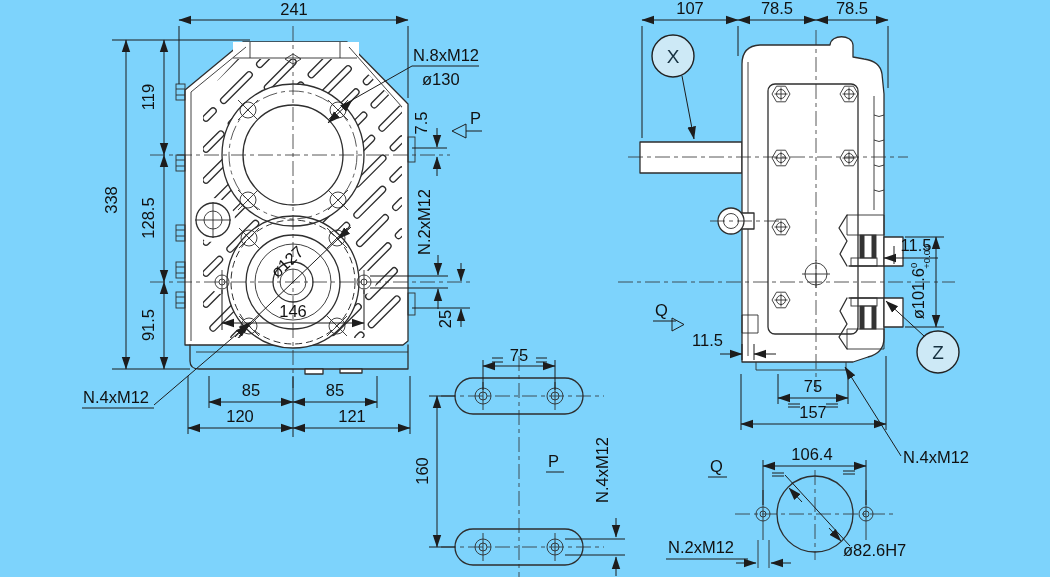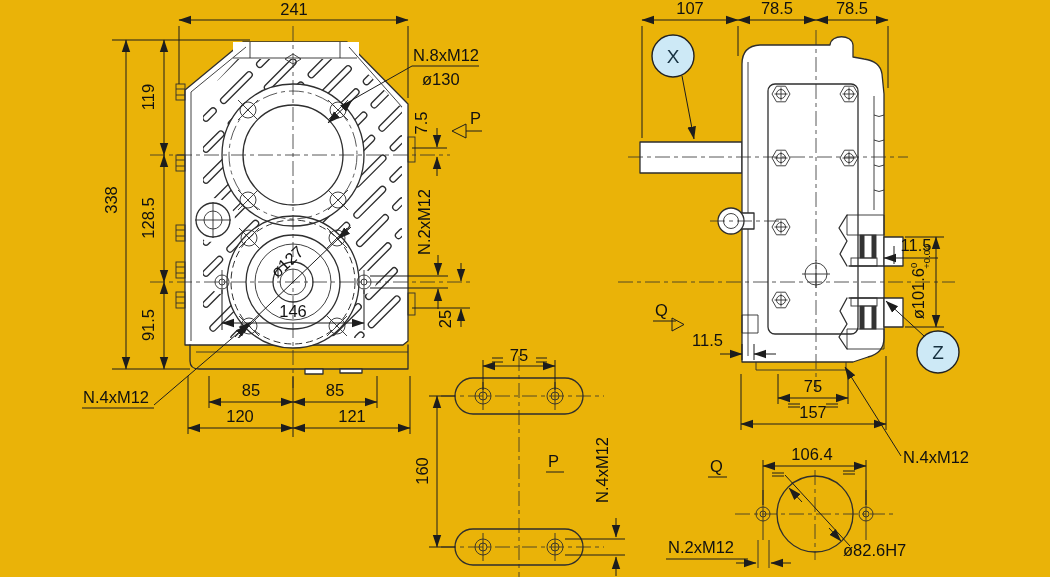--- a/index.html
+++ b/index.html
@@ -1,16 +1,16 @@
 <!DOCTYPE html>
 <html><head>
 <meta charset="utf-8">
 <style>
   html,body{margin:0;padding:0;background:#fff;}
-  #stage{width:1050px;height:577px;position:relative;background:#eab308;}
+  #stage{width:1050px;height:577px;position:relative;background:#7dd3fc;}
   svg{font-family:"Liberation Sans",sans-serif;}
   .o  {fill:#fff;stroke:#2e2e2e;stroke-width:1.3;stroke-linejoin:round;}
   .l  {fill:none;stroke:#2e2e2e;stroke-width:1.3;stroke-linejoin:round;stroke-linecap:round;}
   .t  {fill:none;stroke:#2e2e2e;stroke-width:0.9;}
   .cl {fill:none;stroke:#2e2e2e;stroke-width:0.8;stroke-dasharray:15 4 4 4;}
   .hid{fill:none;stroke:#2e2e2e;stroke-width:1;stroke-dasharray:7 4;}
   .d  {fill:none;stroke:#1d1d1d;stroke-width:1;}
   .dt {font-size:16.5px;fill:#111;}
   .sm {font-size:9.5px;fill:#111;}
   .bt {font-size:19px;fill:#16303f;}

